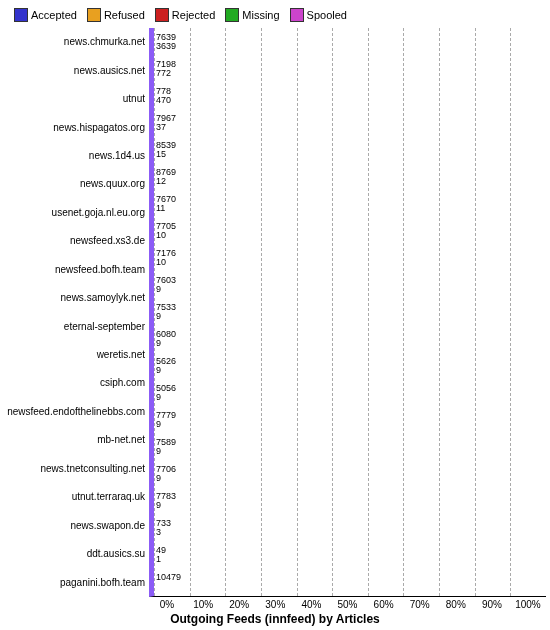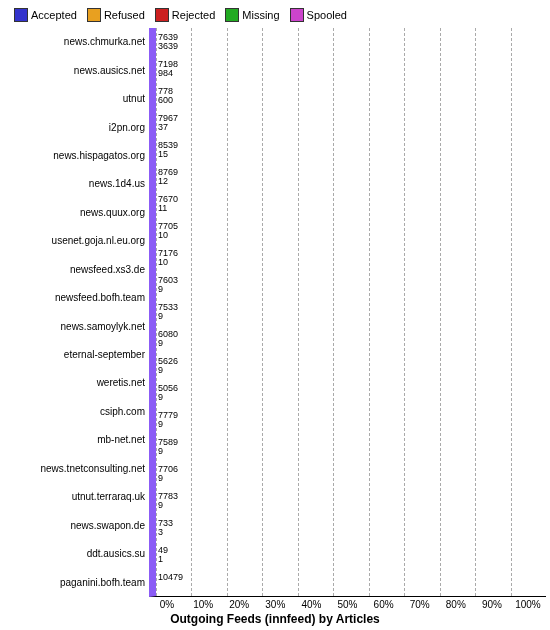--- a/index.html
+++ b/index.html
@@ -58,21 +58,21 @@
     .y-label {
       font-size: 10px;
       line-height: 1;
       color: #000;
       text-align: right;
       white-space: nowrap;
     }
     .bars-area {
       flex: 1;
       position: relative;
-      border-left: 7px solid #8b5cf6;
+      border-left: 5px solid #8b5cf6;
       border-bottom: 1px solid #000;
     }
     .grid-lines {
       position: absolute;
       top: 0; left: 0; right: 0; bottom: 0;
       display: flex;
       flex-direction: row;
     }
     .grid-line {
       border-left: 1px dashed #aaa;
@@ -169,31 +169,31 @@
       </div>
     </div>
 
   <div class="chart-area">
     <div class="chart-inner">
 
       <div class="y-labels" id="y-labels">
       <div class="y-label">news.chmurka.net</div>
           <div class="y-label">news.ausics.net</div>
           <div class="y-label">utnut</div>
-          <div class="y-label">i2pn.org</div>
           <div class="y-label">news.hispagatos.org</div>
           <div class="y-label">news.1d4.us</div>
           <div class="y-label">news.quux.org</div>
           <div class="y-label">usenet.goja.nl.eu.org</div>
           <div class="y-label">newsfeed.xs3.de</div>
           <div class="y-label">newsfeed.bofh.team</div>
           <div class="y-label">news.samoylyk.net</div>
           <div class="y-label">eternal-september</div>
           <div class="y-label">weretis.net</div>
           <div class="y-label">csiph.com</div>
+          <div class="y-label">newsfeed.endofthelinebbs.com</div>
           <div class="y-label">mb-net.net</div>
           <div class="y-label">news.tnetconsulting.net</div>
           <div class="y-label">utnut.terraraq.uk</div>
           <div class="y-label">news.swapon.de</div>
           <div class="y-label">ddt.ausics.su</div>
           <div class="y-label">paganini.bofh.team</div>
         </div>
 
       <div class="bars-area" id="bars-area">
         <div class="grid-lines" id="grid-lines">
@@ -219,32 +219,32 @@
                   <span class="bar-label-bottom">3639</span>
                 </div>
               </div>
             </div>
             <div class="bar-row">
               <div class="bar-segments">
                 <div class="bar-segment seg-accepted" style="width: 65.4364%;"></div>
                 <div class="bar-segment seg-refused" style="width: 8.94545%;"></div>
                 <div class="bar-label">
                   <span class="bar-label-top">7198</span>
-                  <span class="bar-label-bottom">984</span>
+                  <span class="bar-label-bottom">772</span>
                 </div>
               </div>
             </div>
             <div class="bar-row">
               <div class="bar-segments">
                 <div class="bar-segment seg-accepted" style="width: 7.07273%;"></div>
                 <div class="bar-segment seg-refused" style="width: 8.09091%;"></div>
                 <div class="bar-segment seg-rejected" style="width: 0.618182%;"></div>
                 <div class="bar-label">
                   <span class="bar-label-top">778</span>
-                  <span class="bar-label-bottom">600</span>
+                  <span class="bar-label-bottom">470</span>
                 </div>
               </div>
             </div>
             <div class="bar-row">
               <div class="bar-segments">
                 <div class="bar-segment seg-accepted" style="width: 72.4273%;"></div>
                 <div class="bar-segment seg-refused" style="width: 0.336364%;"></div>
                 <div class="bar-label">
                   <span class="bar-label-top">7967</span>
                   <span class="bar-label-bottom">37</span>

